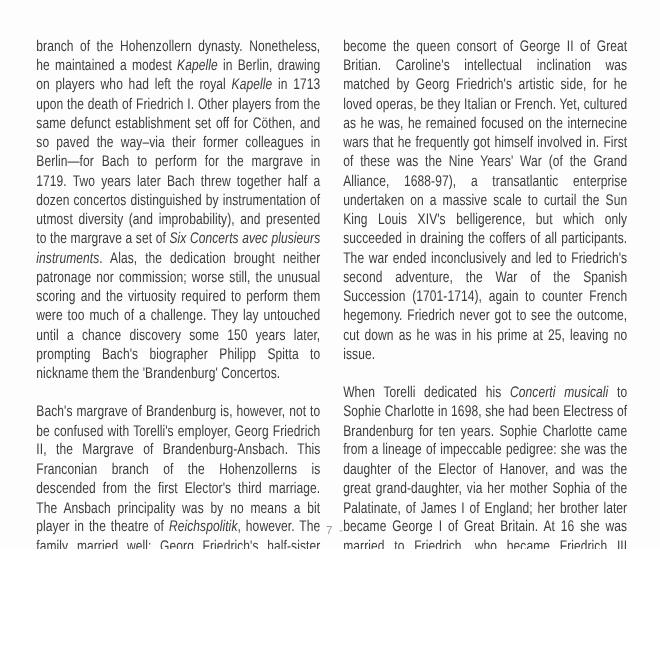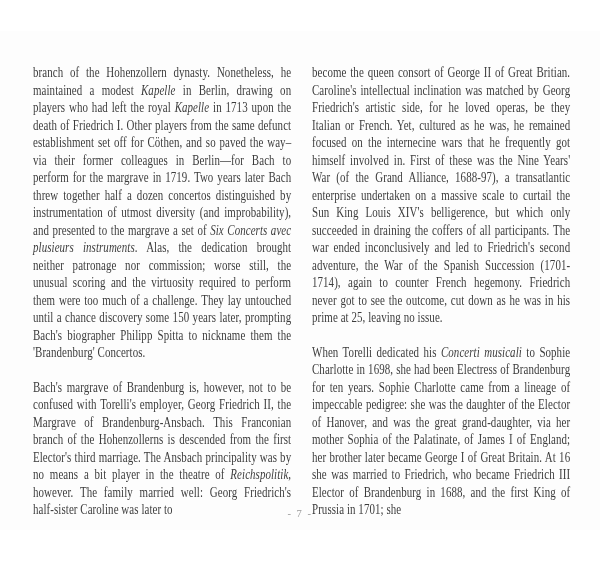--- a/index.html
+++ b/index.html
@@ -5,25 +5,24 @@
   html, body {
     margin: 0;
     padding: 0;
     background: #ffffff;
   }
   .page {
     position: relative;
     width: 600px;
     height: 499px;
     background: #fdfdfd;
-    font-family: Liberation Serif, serif;
+    font-family: Liberation Sans, sans-serif;
     color: #3c3c3c;
     overflow: hidden;
     box-sizing: border-box;
-    margin-top: 31px;
   }
   .columns {
     position: absolute;
     top: 33px;
     left: 33px;
     display: flex;
     gap: 21px;
   }
   .column {
     width: 258px;

